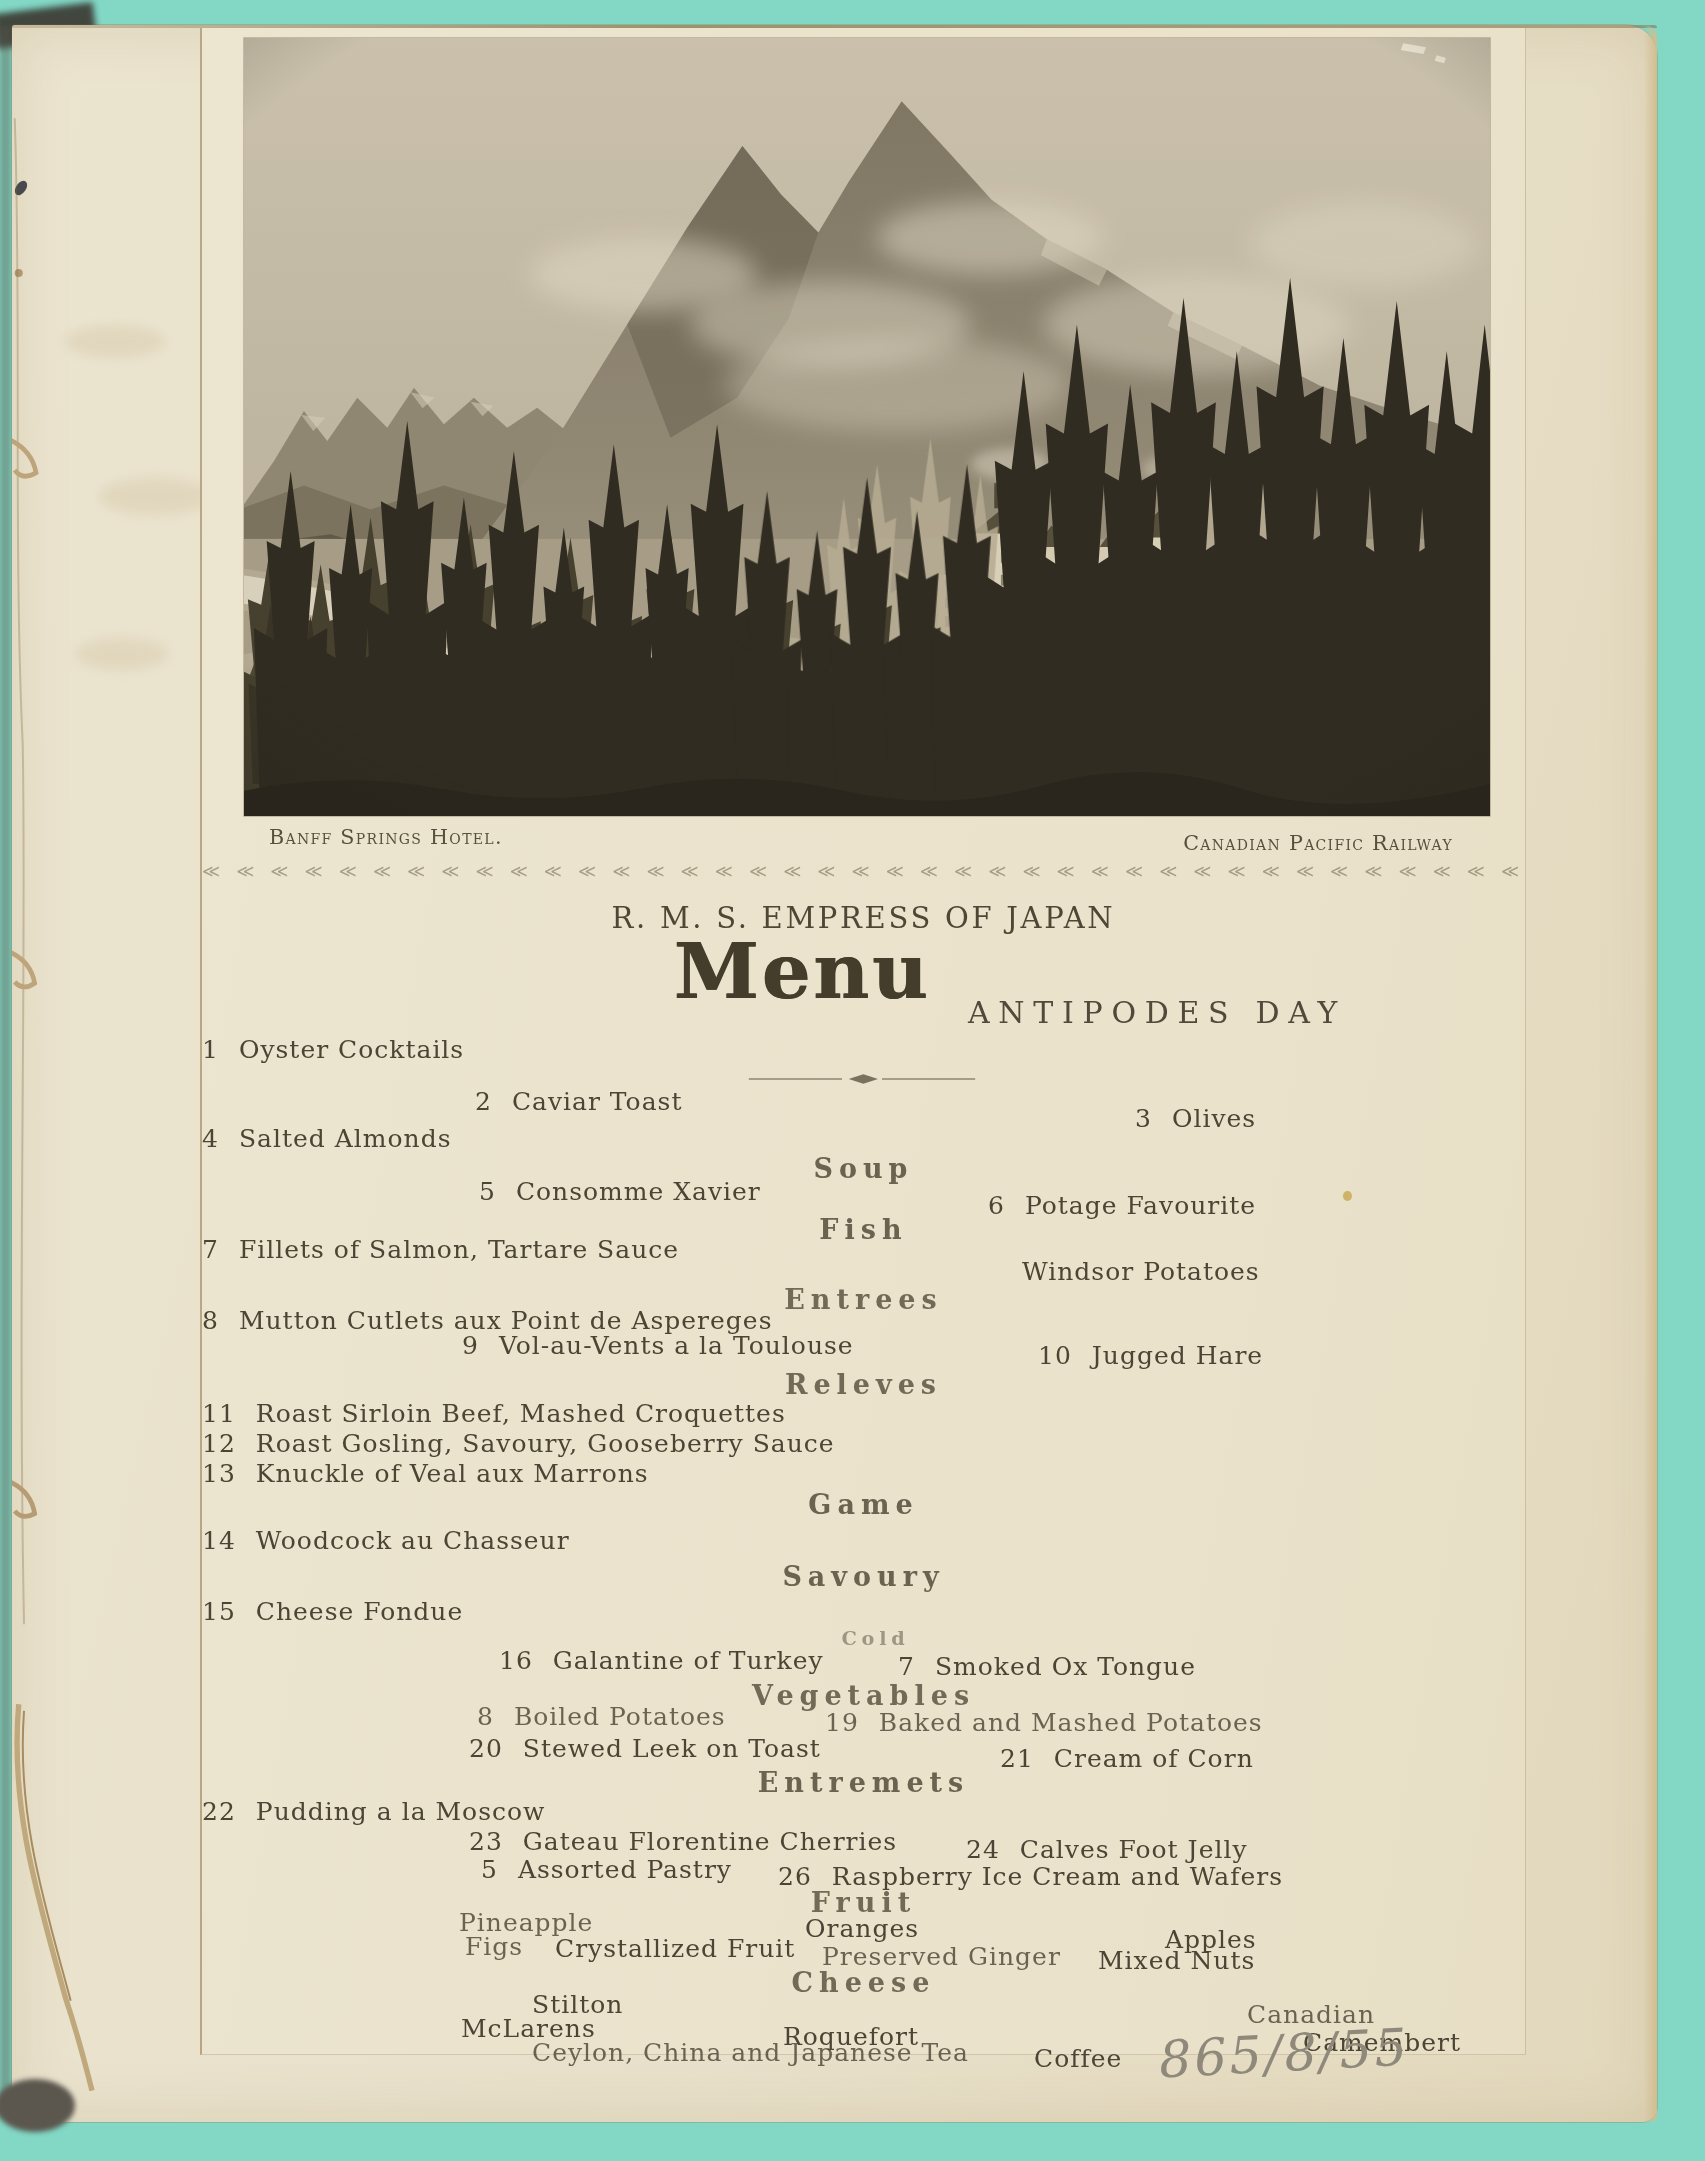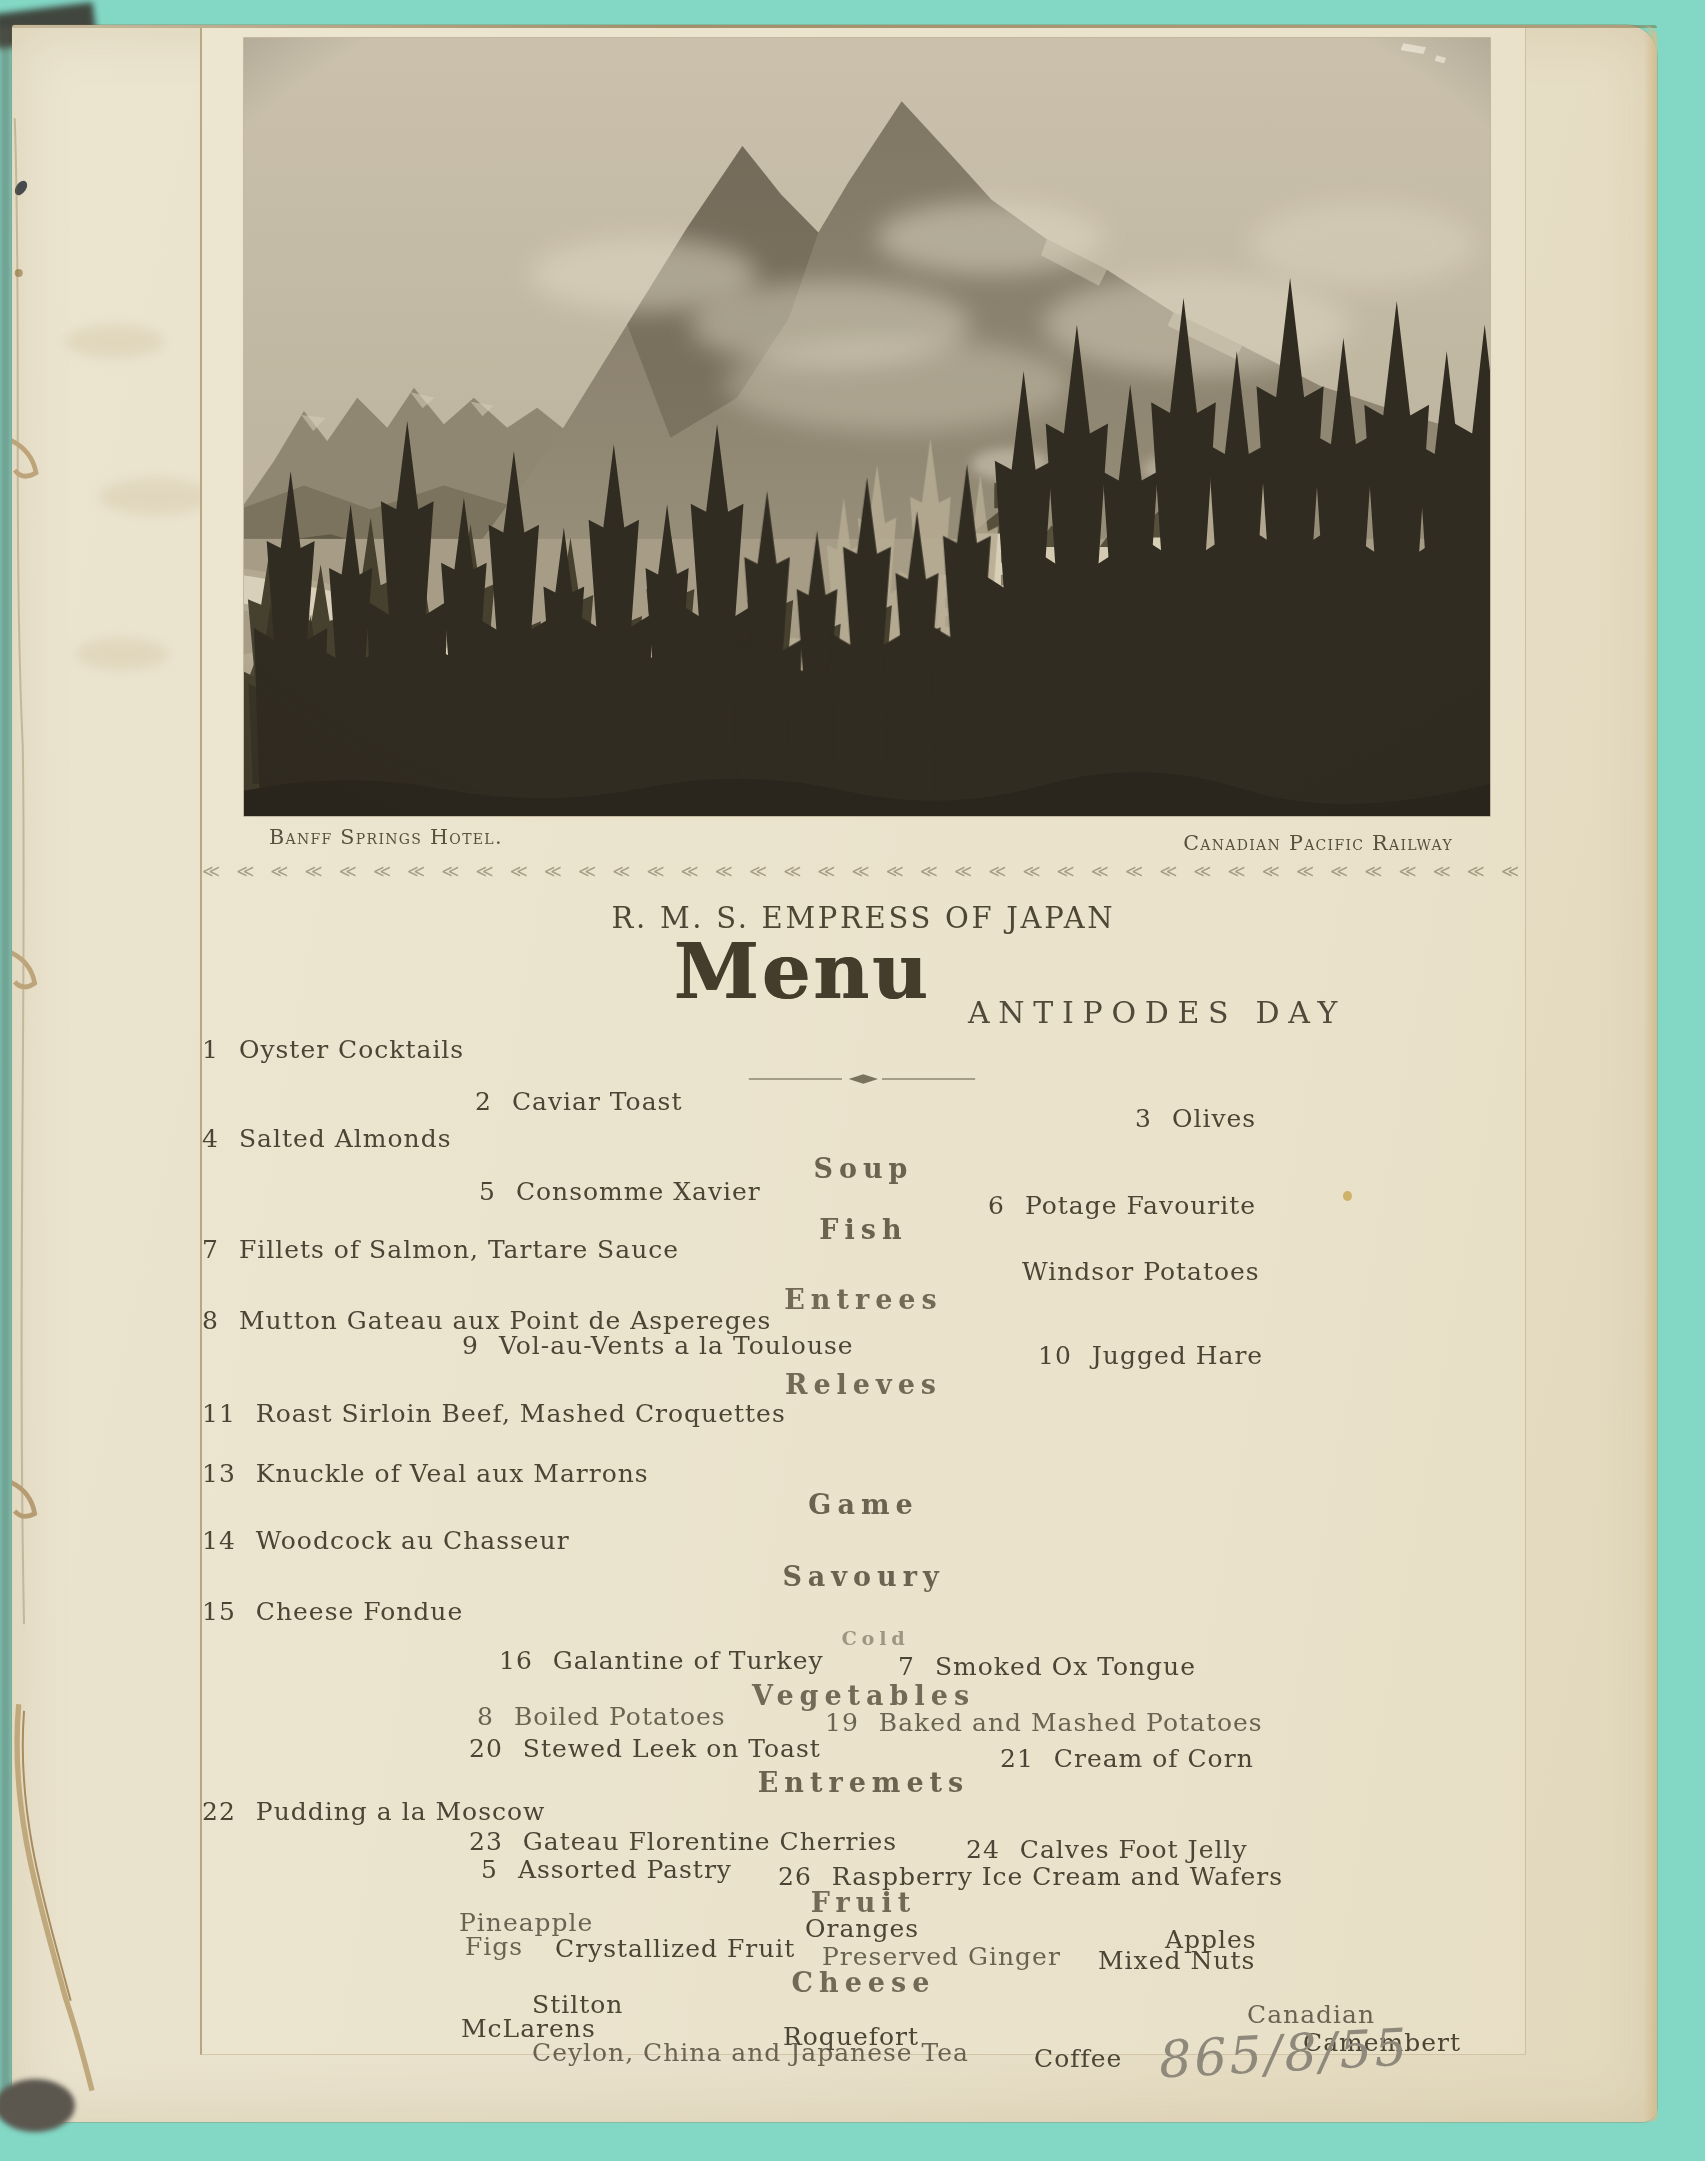--- a/index.html
+++ b/index.html
@@ -301,26 +301,27 @@
 
       <div class="hd" style="top:1125px">Soup</div>
       <div class="mi" style="left:277px;top:1149px"><span class="num">5</span><span>Consomme Xavier</span></div>
       <div class="mi" style="left:786px;top:1163px"><span class="num">6</span><span>Potage Favourite</span></div>
 
       <div class="hd" style="top:1186px">Fish</div>
       <div class="mi c" style="top:1207px"><span class="num">7</span><span>Fillets of Salmon, Tartare Sauce</span></div>
       <div class="mi" style="left:820px;top:1229px"><span>Windsor Potatoes</span></div>
 
       <div class="hd fade" style="top:1256px">Entrees</div>
-      <div class="mi c" style="top:1278px"><span class="num">8</span><span>Mutton Gateau aux Point de Aspereges</span></div>
+      <div class="mi c" style="top:1278px"><span class="num">8</span><span>Mutton Cutlets aux Point de Aspereges</span></div>
       <div class="mi" style="left:260px;top:1303px"><span class="num">9</span><span>Vol-au-Vents a la Toulouse</span></div>
       <div class="mi" style="left:836px;top:1313px"><span class="num">10</span><span>Jugged Hare</span></div>
 
       <div class="hd fade" style="top:1341px">Releves</div>
       <div class="mi c" style="top:1371px"><span class="num">11</span><span>Roast Sirloin Beef, Mashed Croquettes</span></div>
+      <div class="mi c" style="top:1401px"><span class="num">12</span><span>Roast Gosling, Savoury, Gooseberry Sauce</span></div>
       <div class="mi c" style="top:1431px"><span class="num">13</span><span>Knuckle of Veal aux Marrons</span></div>
 
       <div class="hd" style="top:1461px">Game</div>
       <div class="mi c" style="top:1498px"><span class="num">14</span><span>Woodcock au Chasseur</span></div>
 
       <div class="hd" style="top:1533px">Savoury</div>
       <div class="mi c" style="top:1569px"><span class="num">15</span><span>Cheese Fondue</span></div>
 
       <div class="hd hd-small" style="top:1599px">Cold</div>
       <div class="mi" style="left:297px;top:1618px"><span class="num">16</span><span>Galantine of Turkey</span></div>

